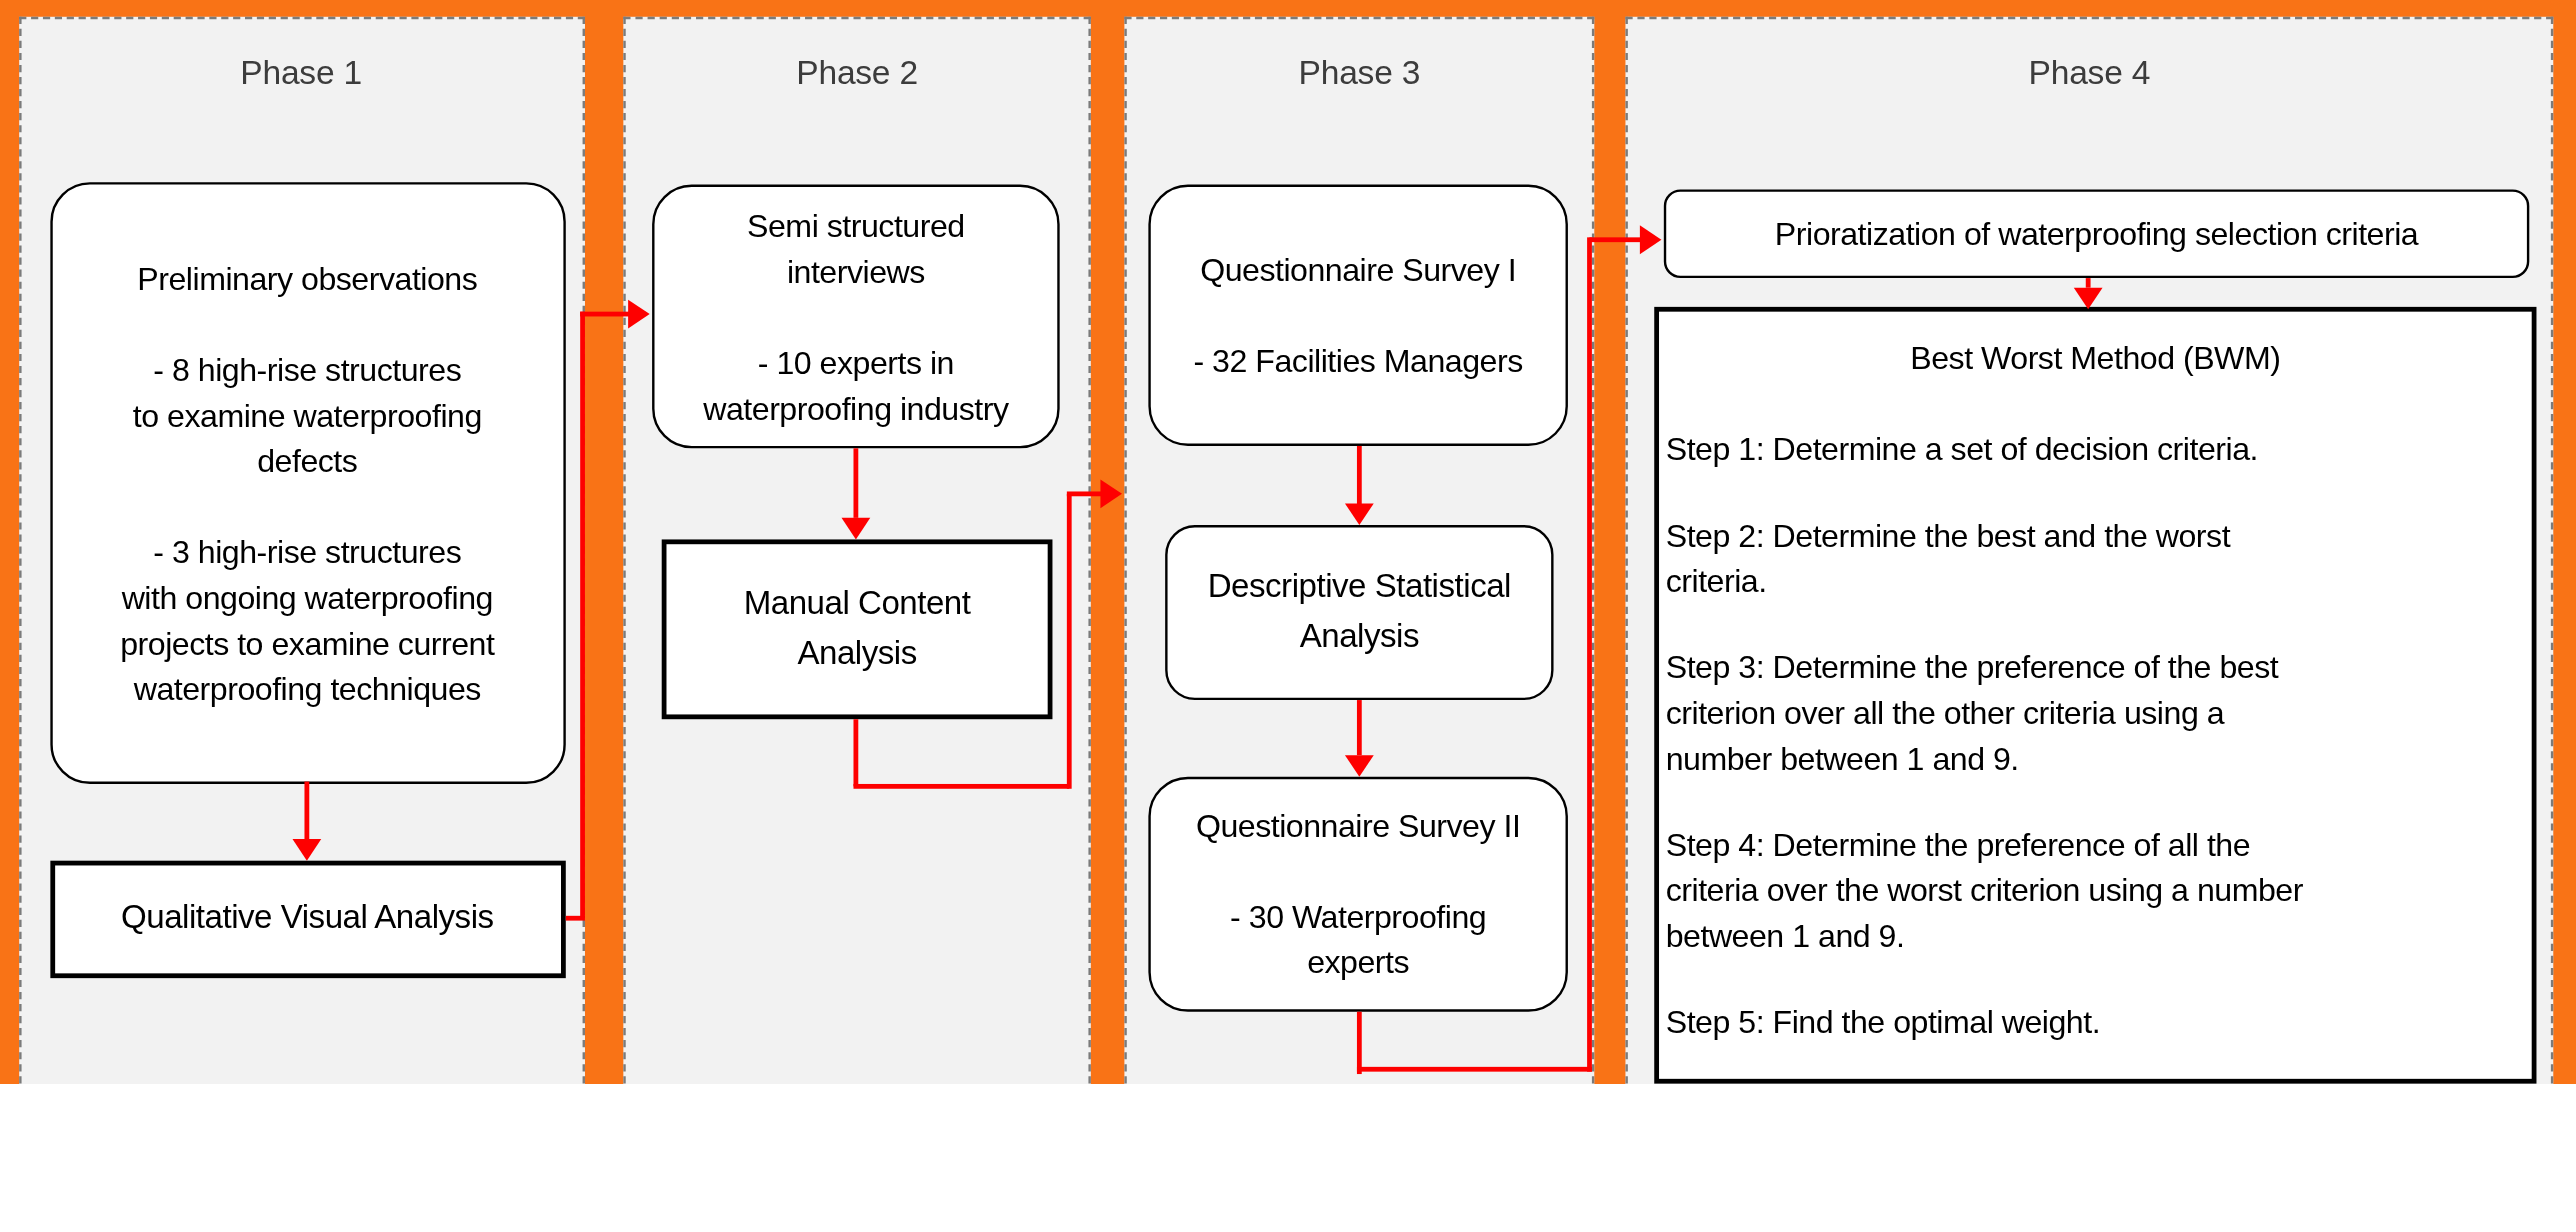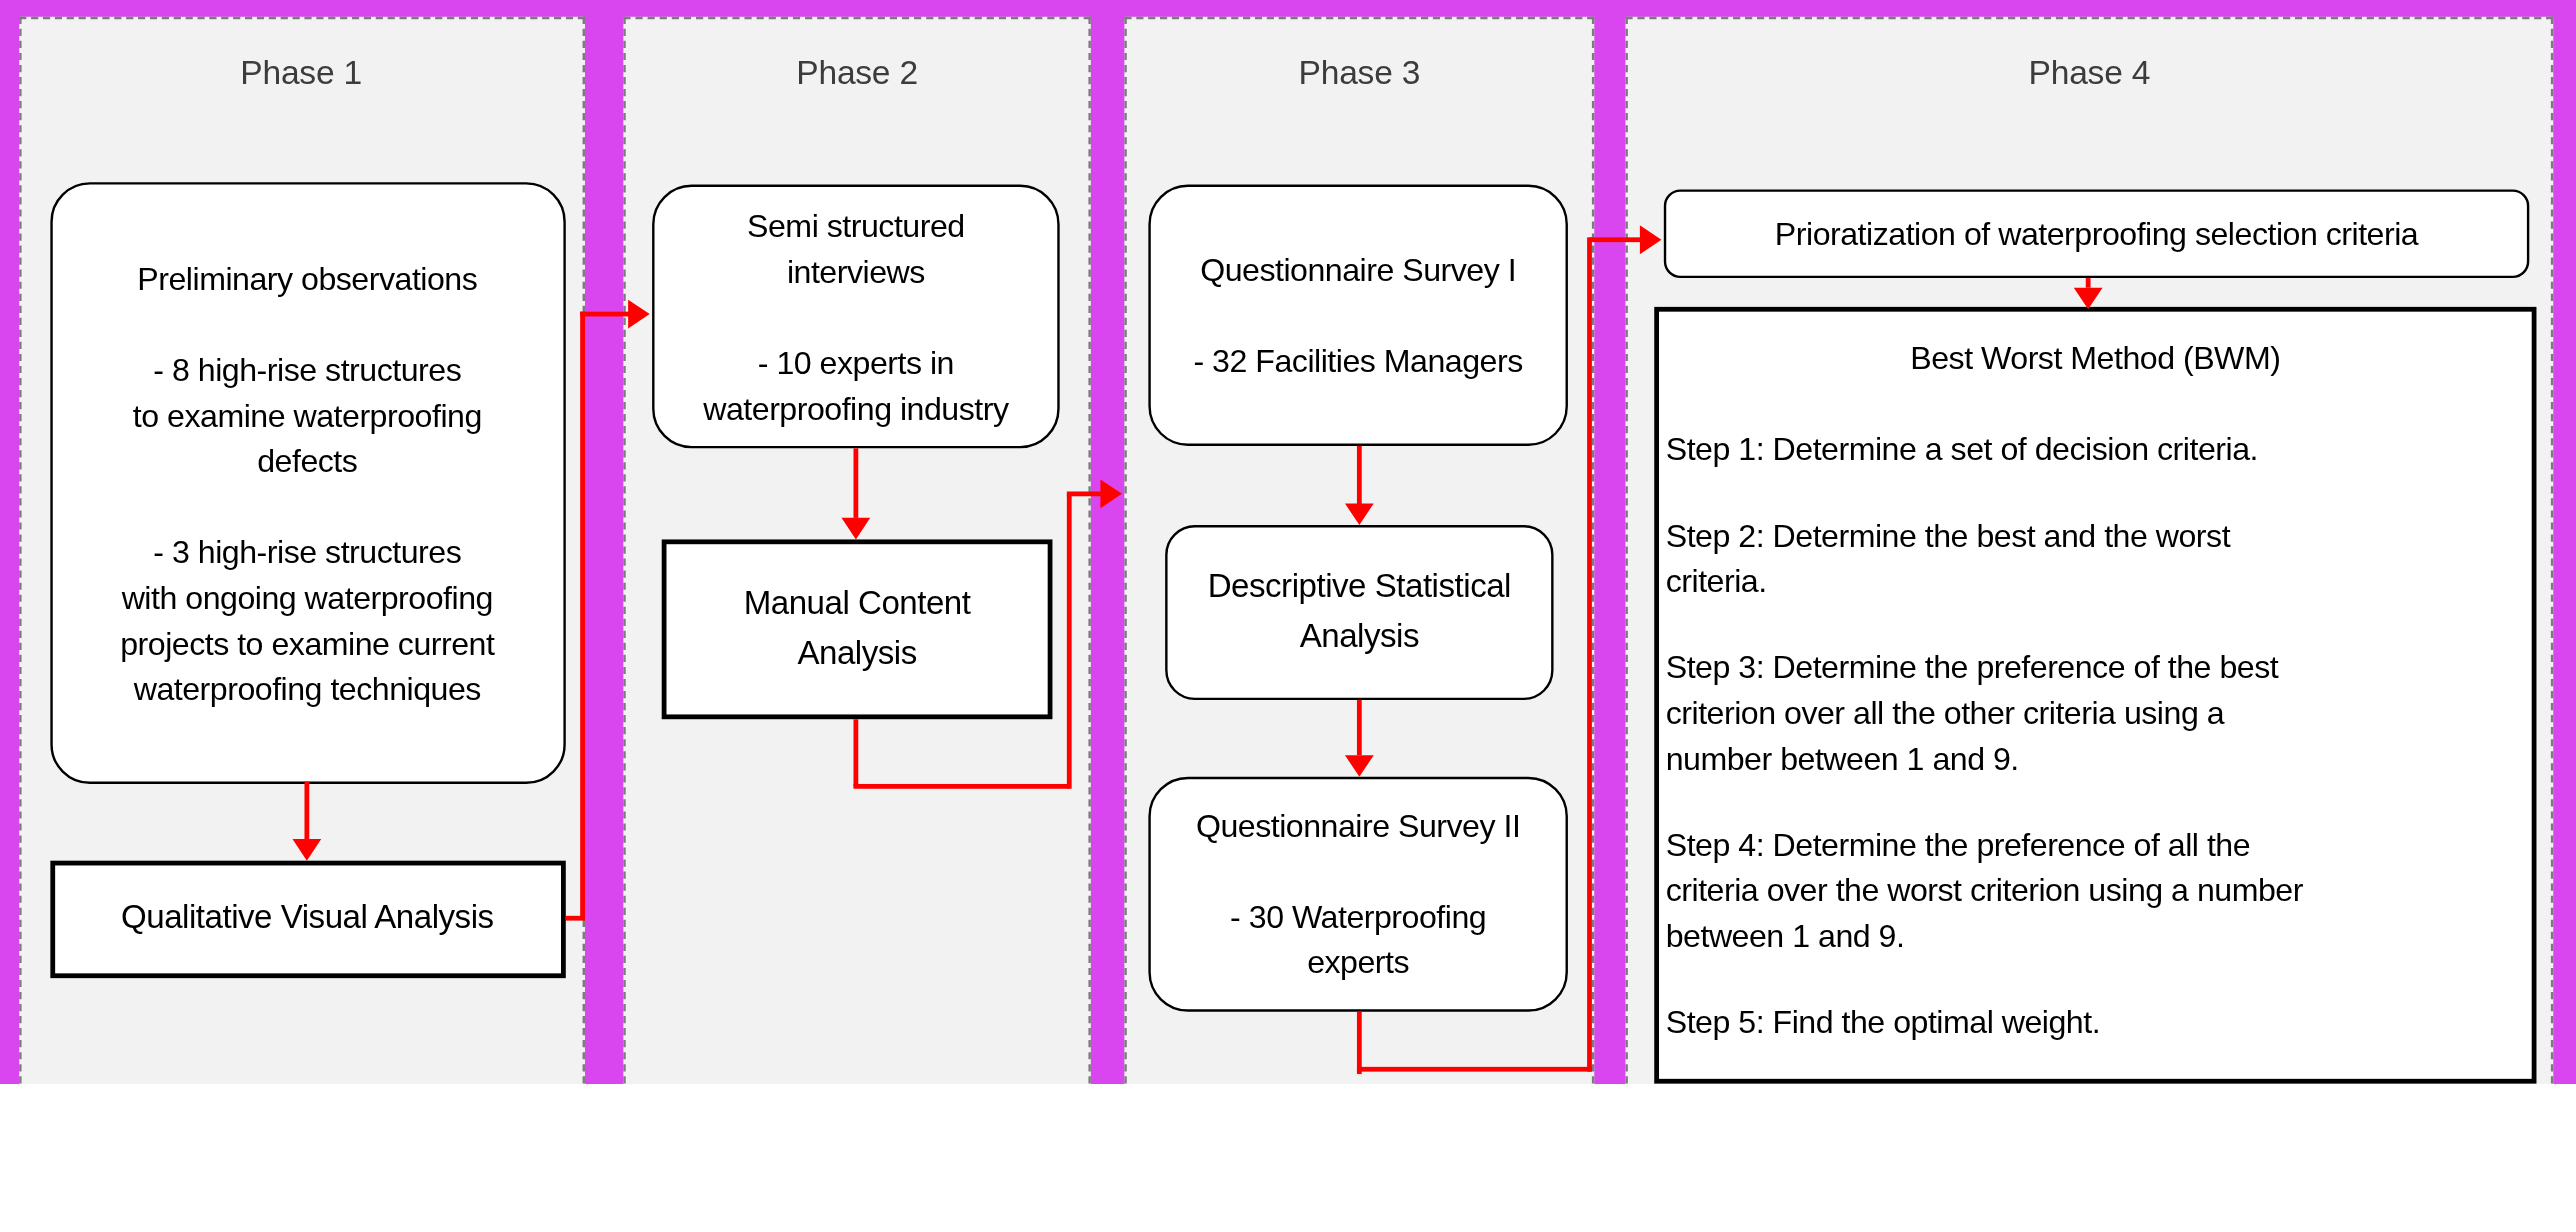--- a/index.html
+++ b/index.html
@@ -1,16 +1,16 @@
 <!DOCTYPE html>
 <html style="font-size:11px"><head>
 <meta charset="utf-8">
 <style>
   html,body{margin:0;padding:0;background:#ffffff;}
-  .viewport{position:relative;width:2576px;height:1084px;background:#d946ef;overflow:hidden;
+  .viewport{position:relative;width:2576px;height:1084px;background:#f97316;overflow:hidden;
             font-family:"Liberation Sans","DejaVu Sans",sans-serif;color:#000;}
   .stage{position:absolute;left:0;top:0;width:1074px;height:514px;
          transform:scale(2.3974359);transform-origin:0 0;}
   .panel{position:absolute;top:6.9px;height:465px;background:#f2f2f2;
          border:1.4px dashed #7b7b7b;box-sizing:border-box;}
   .phase-title{position:absolute;top:20.7px;height:18px;line-height:18px;text-align:center;
                font-size:14px;color:#3c3c3c;letter-spacing:-0.1px;}
   .box{position:absolute;background:#ffffff;border:1.7px solid #000;box-sizing:border-box;
        display:flex;flex-direction:column;justify-content:center;align-items:center;}
   .box.sharp{border-width:2.1px;border-radius:0;}

